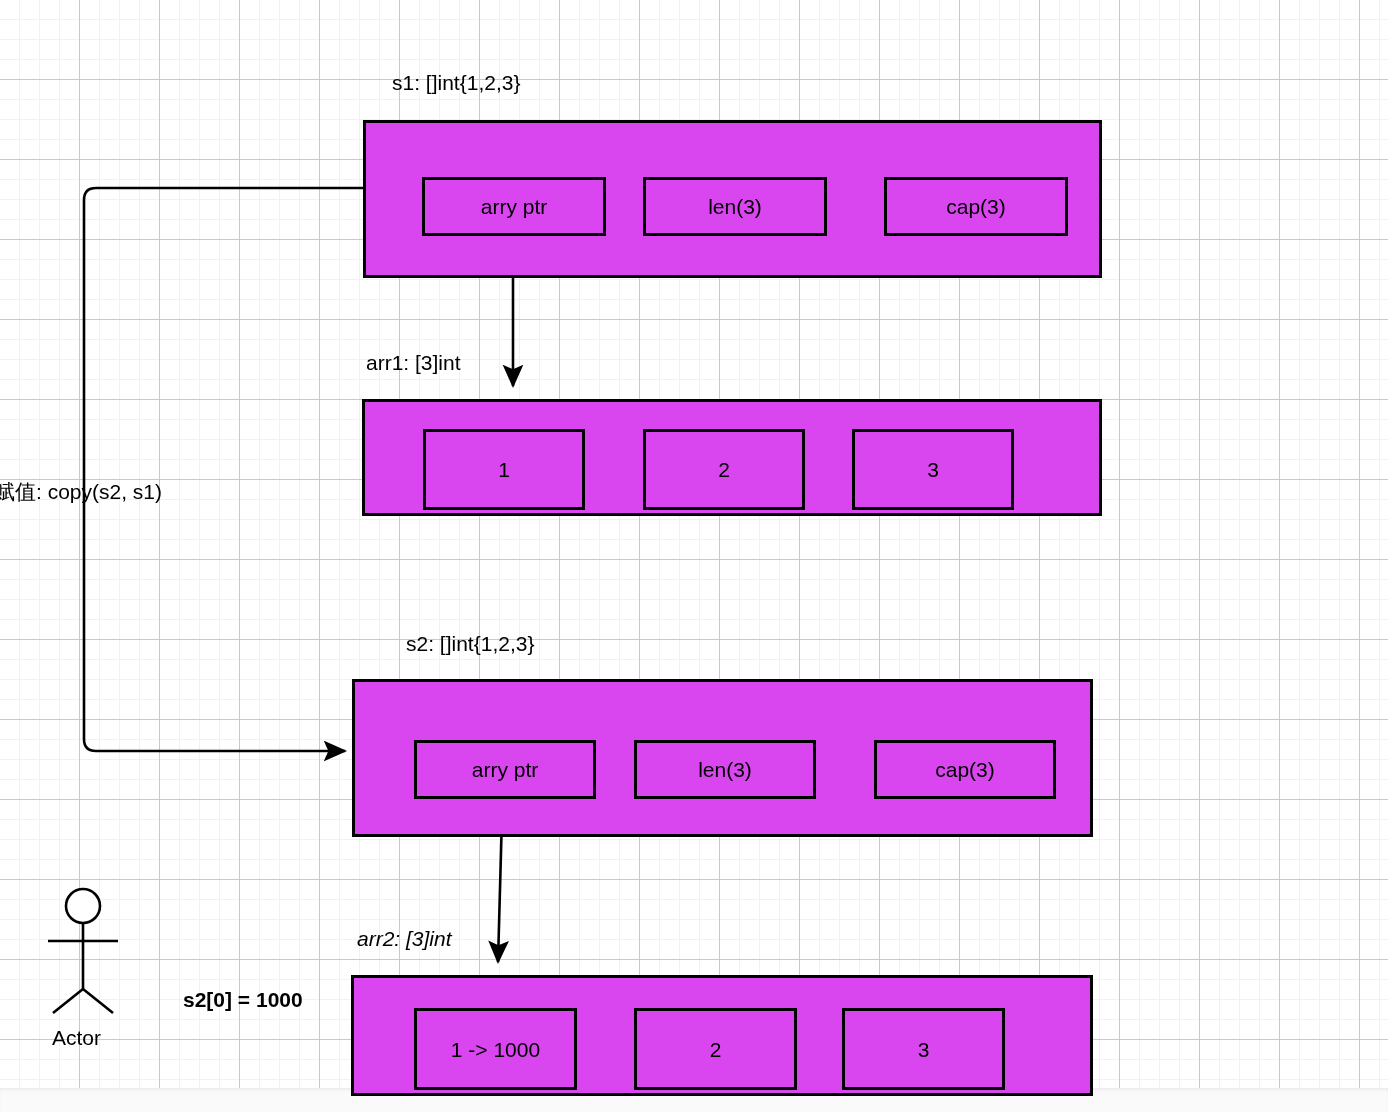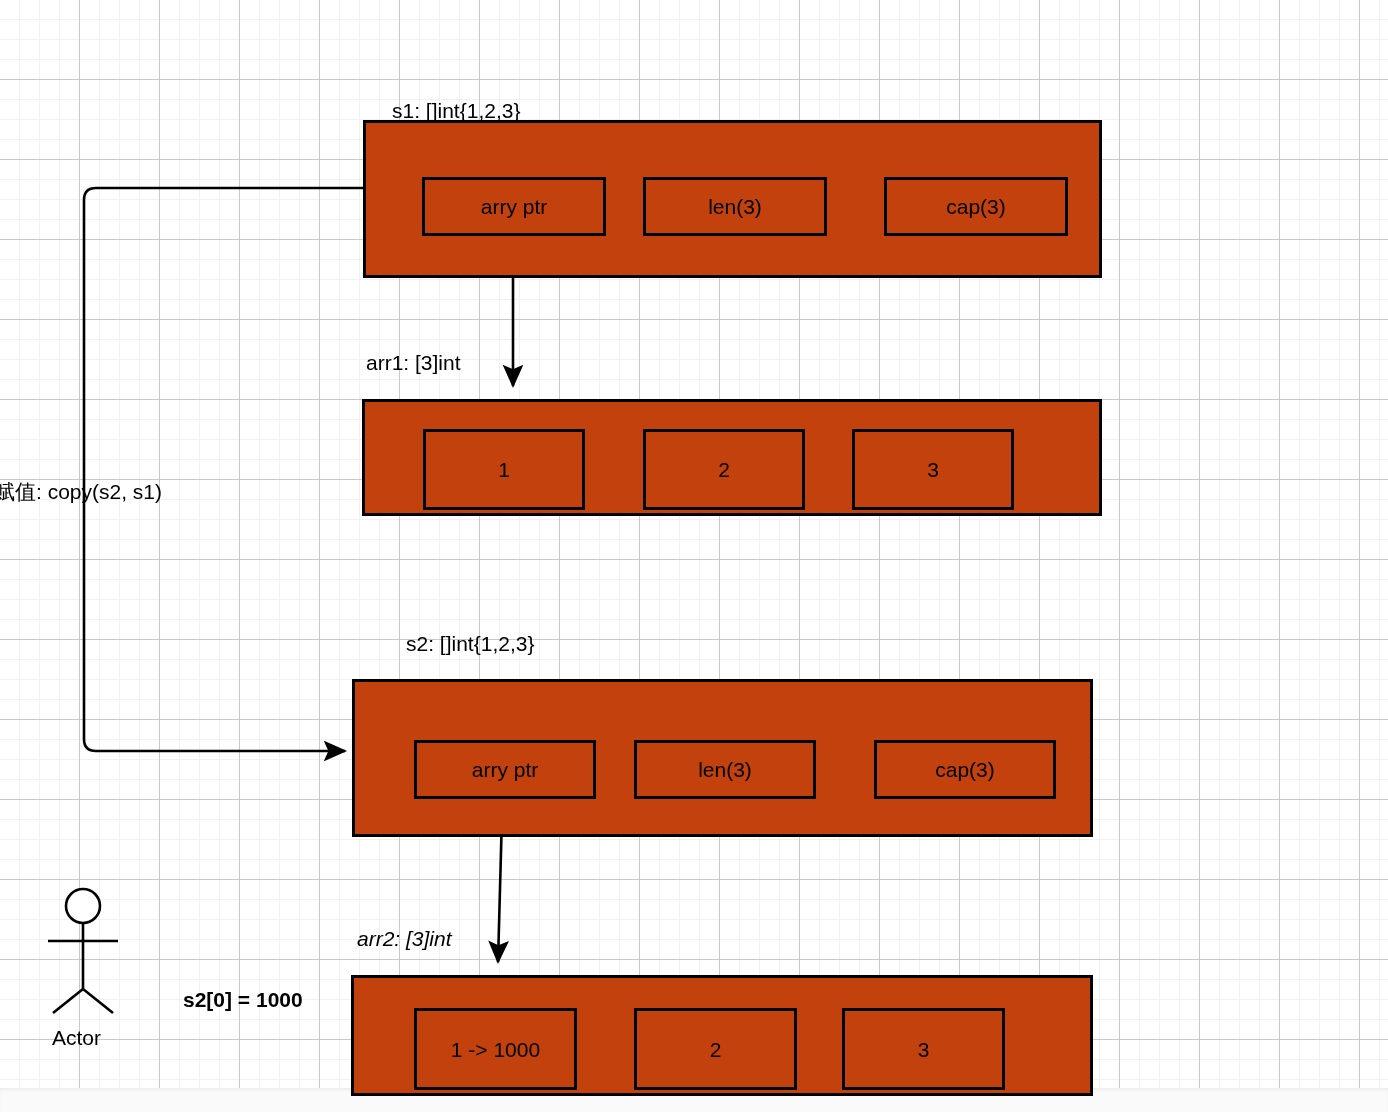--- a/index.html
+++ b/index.html
@@ -52,21 +52,21 @@
     top: 0;
     width: 1388px;
     height: 1112px;
     overflow: visible;
     pointer-events: none;
   }
 
   .struct-box, .cell-box {
     position: absolute;
     box-sizing: border-box;
-    background: #c2410c;
+    background: #d946ef;
     border: 3px solid #000000;
     margin-top: 8px;
   }
   .cell-box {
     border-width: 3px;
     display: flex;
     align-items: center;
     justify-content: center;
   }
   .cell-label {
@@ -114,21 +114,21 @@
   </svg>
 
   <svg class="layer" viewBox="0 0 1388 1112">
     <circle cx="83" cy="906" r="17" stroke="#000000" stroke-width="2.6" fill="#ffffff"></circle>
     <line x1="83" y1="923" x2="83" y2="989" stroke="#000000" stroke-width="2.6"></line>
     <line x1="48" y1="941" x2="118" y2="941" stroke="#000000" stroke-width="2.6"></line>
     <line x1="83" y1="989" x2="53" y2="1013" stroke="#000000" stroke-width="2.6"></line>
     <line x1="83" y1="989" x2="113" y2="1013" stroke="#000000" stroke-width="2.6"></line>
   </svg>
 
-  <div class="diagram-label" style="left:392px; top:72px;margin-top:28px;">s1: []int{1,2,3}</div>
+  <div class="diagram-label" style="left:392px; top:72px;">s1: []int{1,2,3}</div>
 
   <div class="diagram-label" style="left:366px; top:352px;">arr1: [3]int</div>
 
   <div class="diagram-label" style="left:-6px; top:481px;">赋值: copy(s2, s1)</div>
 
   <div class="diagram-label" style="left:406px; top:633px;">s2: []int{1,2,3}</div>
 
   <div class="diagram-label" style="left:357px; top:928px;font-style:italic;">arr2: [3]int</div>
 
   <div class="diagram-label" style="left:183px; top:989px;font-weight:bold;">s2[0] = 1000</div>

